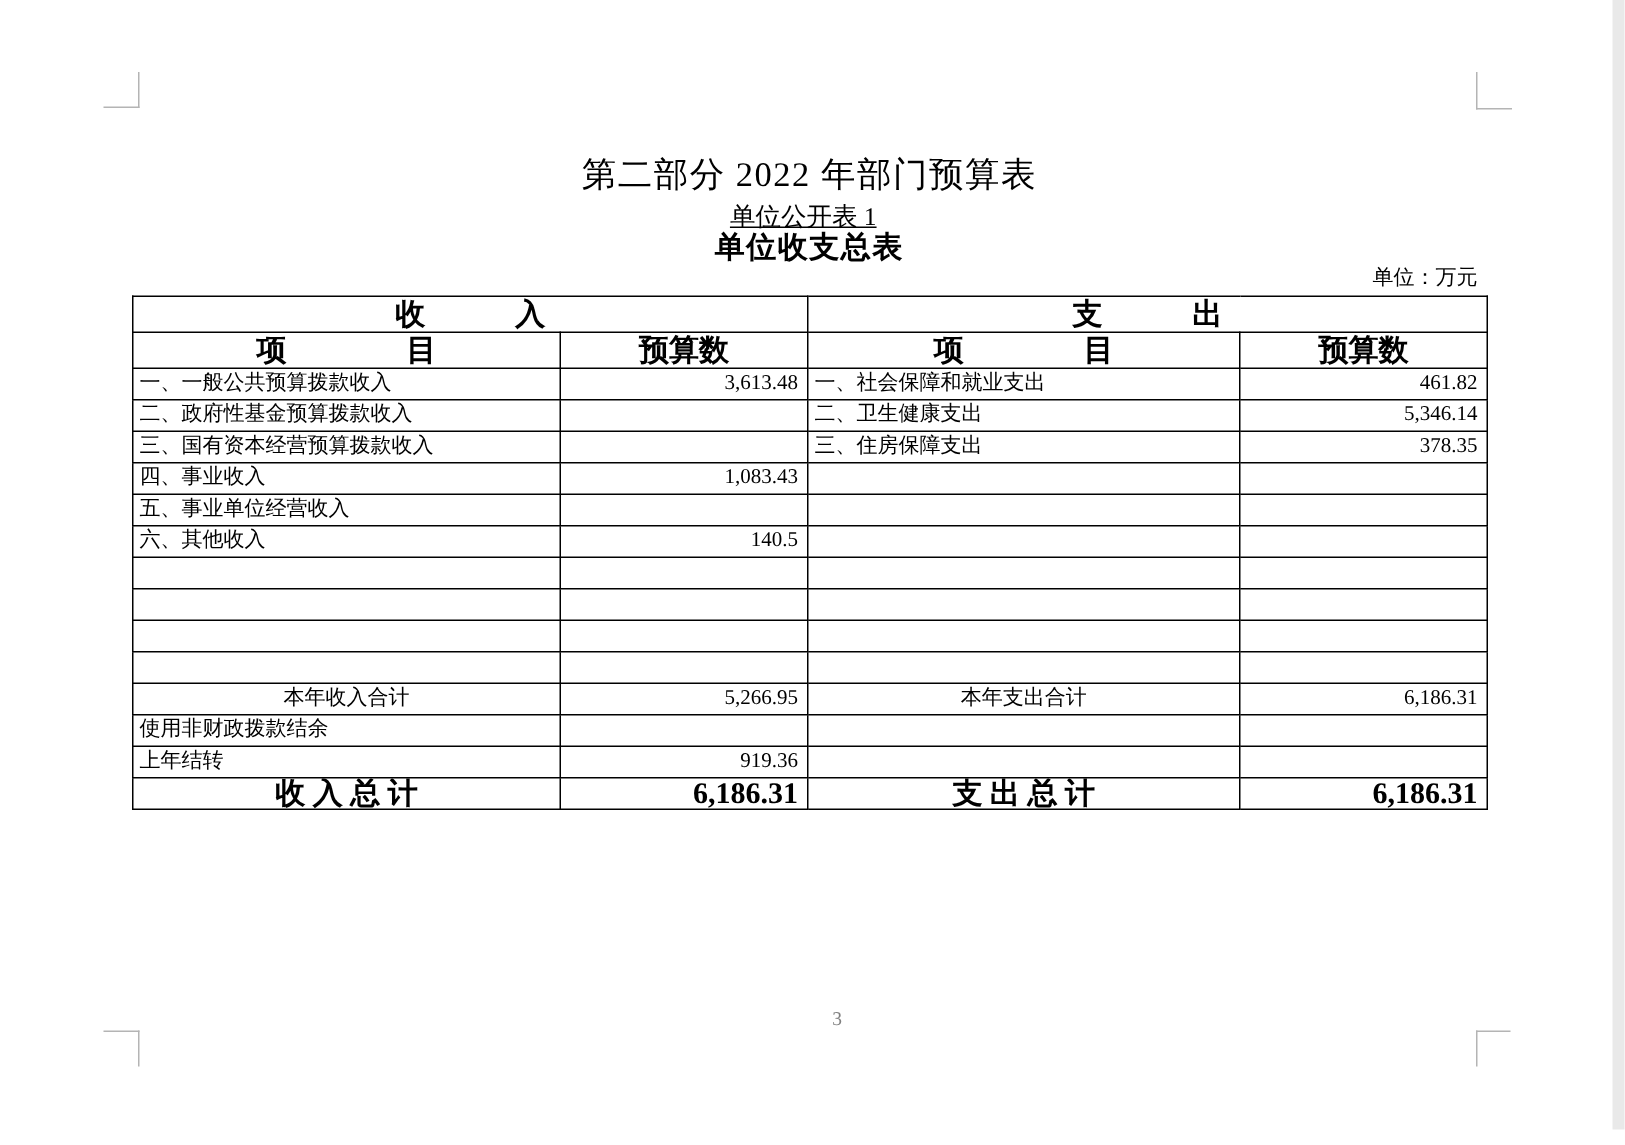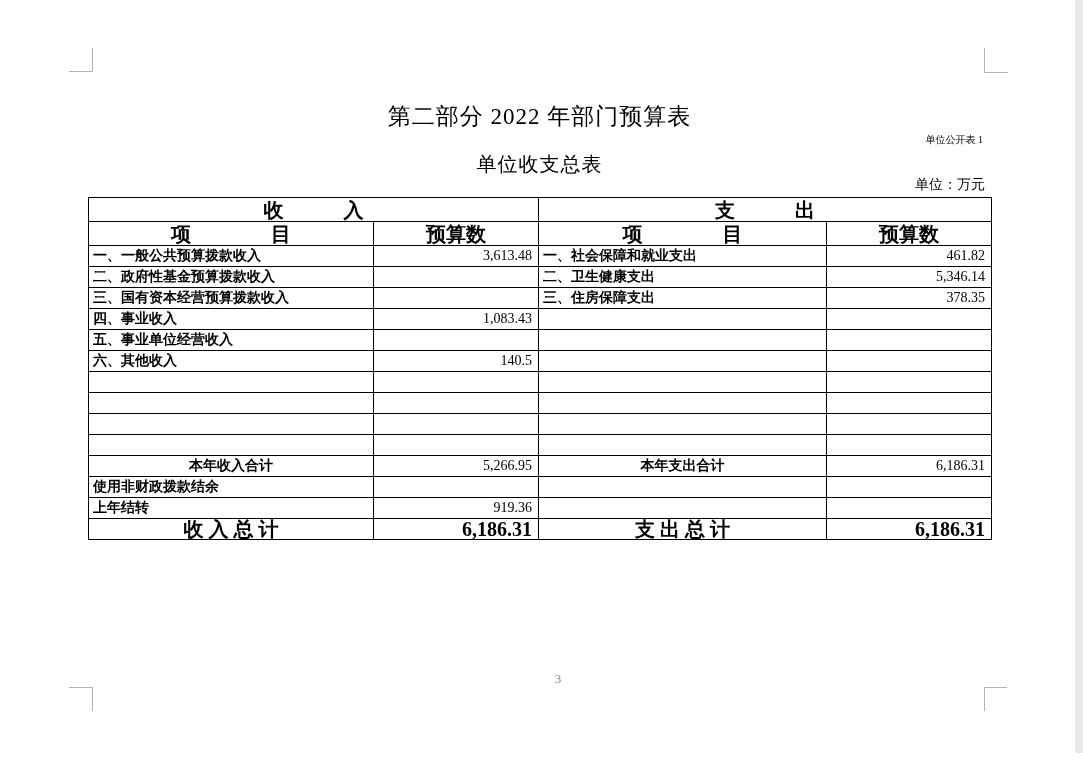--- a/index.html
+++ b/index.html
@@ -16,45 +16,45 @@
 
   
   .mark { position: absolute; background: #b4b4b4; }
 
   .doc-title {
     position: absolute; left: 88px; top: 101px; width: 903px;
     text-align: center; font-size: 23px; font-weight: normal; letter-spacing: 1px;
   }
   .form-label {
     position: absolute; left: 88px; top: 133px; width: 895px;
-    text-align: right; font-size: 10px;
+    text-align: center; font-size: 17px; text-decoration: underline;
   }
   .table-title {
     position: absolute; left: 88px; top: 151px; width: 903px;
-    text-align: center; font-size: 20px; font-weight: normal; letter-spacing: 1px;
+    text-align: center; font-size: 20px; font-weight: bold; letter-spacing: 1px;
   }
   .unit-label {
     position: absolute; left: 88px; top: 176px; width: 897px;
     text-align: right; font-size: 14px;
   }
 
   table.budget {
     position: absolute; left: 88px; top: 197px;
     border-collapse: collapse; table-layout: fixed; width: 903px;
     background: #fff;
   }
   .budget th, .budget td {
     border: 1px solid #000;
     font-size: 14px; line-height: 1;
     overflow: hidden; white-space: nowrap;
     padding: 0;
   }
   .budget thead th { font-weight: bold; font-size: 20px; height: 23px; text-align: center; }
   .budget tbody tr { height: 21px; }
-  .budget td.cell-label { text-align: left; padding-left: 4px; font-weight: bold; }
+  .budget td.cell-label { text-align: left; padding-left: 4px; }
   .budget td.cell-value { text-align: right; padding-right: 6px; }
   .budget tr.row-subtotal td.cell-label { text-align: center; padding-left: 0; }
   .budget tr.row-total td { font-weight: bold; font-size: 20px; }
   .budget tr.row-total td.cell-label { text-align: center; padding-left: 0; }
 
   .page-number {
     position: absolute; left: 538px; top: 671px; width: 40px;
     text-align: center; font-size: 13px; color: #808080;
     font-family: "Liberation Serif", "DejaVu Serif", serif;
   }

